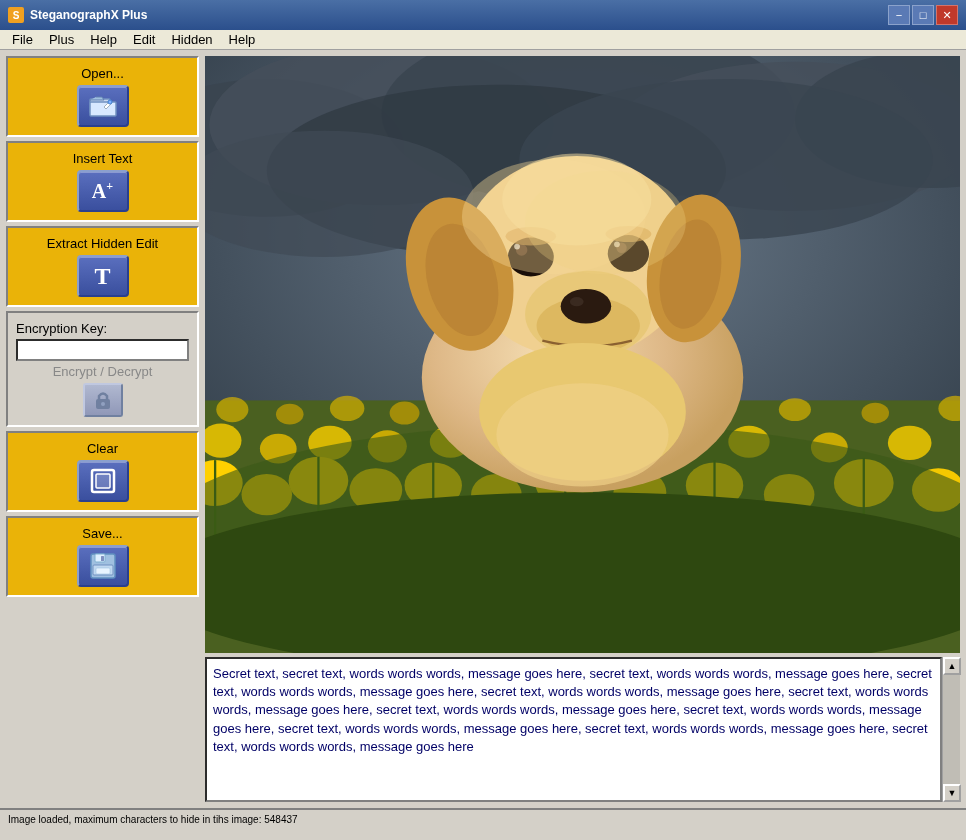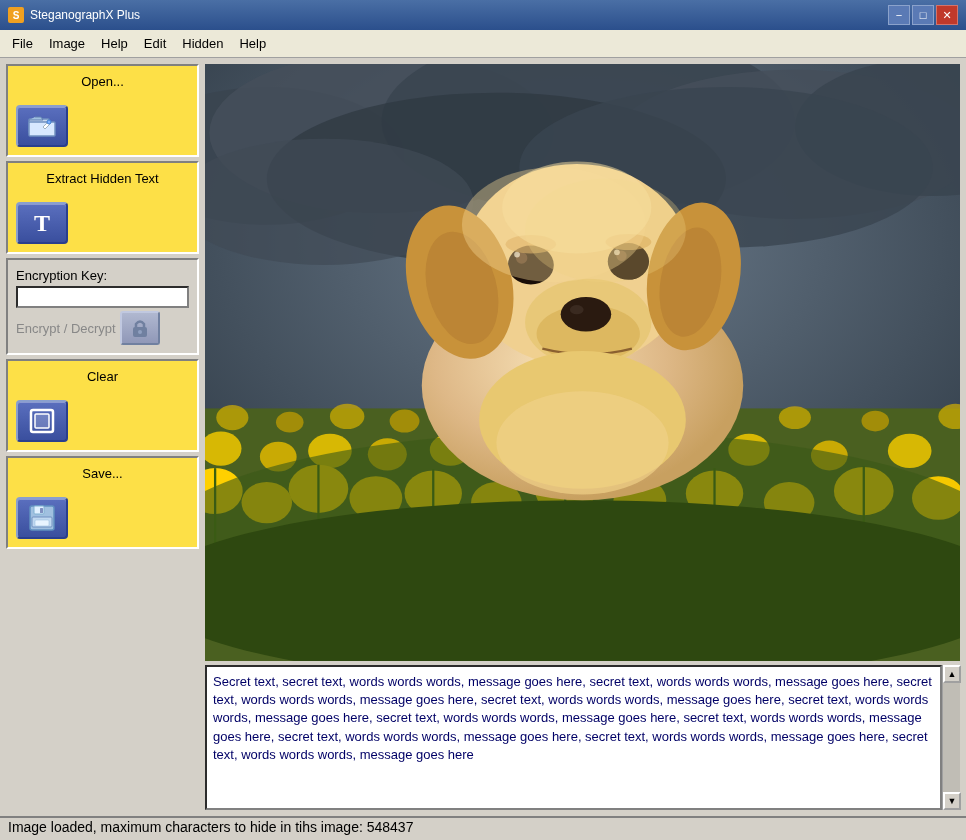--- a/index.html
+++ b/index.html
@@ -35,21 +35,21 @@
       border-radius: 2px;
       display: flex;
       align-items: center;
       justify-content: center;
       font-size: 10px;
       font-weight: bold;
       color: white;
     }
     .title-text {
       font-size: 12px;
-      font-weight: normal;
+      font-weight: bold;
     }
     .title-controls {
       display: flex;
       gap: 2px;
     }
     .title-btn {
       width: 22px;
       height: 20px;
       border: 1px solid rgba(255,255,255,0.3);
       background: #5a7ab5;
@@ -62,21 +62,21 @@
     }
     .title-btn.close-btn {
       background: #c0392b;
     }
 
     
     .menu-bar {
       background: #ece9d8;
       border-bottom: 1px solid #a0a0a0;
       display: flex;
-      height: 28px;
+      height: 20px;
       align-items: center;
       padding: 0 4px;
     }
     .menu-item {
       padding: 2px 8px;
       cursor: pointer;
       font-size: 13px;
       color: #000;
     }
 
@@ -92,30 +92,31 @@
     
     .sidebar {
       width: 193px;
       min-width: 193px;
       display: flex;
       flex-direction: column;
       gap: 4px;
     }
 
     .tool-btn-container {
-      background: #fde047;
+      background: #eab308;
       border: 2px solid #a0a0a0;
       border-top-color: #808080;
       border-left-color: #808080;
       border-right-color: #ffffff;
       border-bottom-color: #ffffff;
       padding: 8px;
       display: flex;
       flex-direction: column;
-      gap: 16px;
+      align-items: center;
+      gap: 4px;
       cursor: pointer;
     }
 
     .tool-label {
       font-size: 13px;
       color: #000;
       text-align: center;
     }
 
     .big-btn {
@@ -155,21 +156,21 @@
     .enc-input {
       width: 100%;
       height: 22px;
       background: white;
       border: 2px inset #808080;
       padding: 2px 4px;
       font-size: 12px;
     }
     .enc-btn-container {
       display: flex;
-      flex-direction: row;
+      flex-direction: column;
       align-items: center;
       gap: 4px;
     }
     .enc-btn-label {
       font-size: 13px;
       color: #888;
       text-align: center;
     }
     .small-btn {
       width: 40px;
@@ -246,21 +247,21 @@
       background: #c0bdb5;
     }
 
     
     .status-bar {
       height: 20px;
       background: #d4d0c8;
       border-top: 2px solid #a0a0a0;
       border-top-color: #808080;
       padding: 4px 8px;
-      font-size: 14px;
+      font-size: 10px;
       color: #000;
       display: flex;
       align-items: center;
     }
 
     
     .dog-svg-container {
       width: 100%;
       height: 100%;
     }
@@ -277,21 +278,21 @@
   </div>
   <div class="title-controls">
     <button class="title-btn">−</button>
     <button class="title-btn">□</button>
     <button class="title-btn close-btn">✕</button>
   </div>
 </div>
 
 <div class="menu-bar">
   <span class="menu-item">File</span>
-  <span class="menu-item">Image</span>
+  <span class="menu-item">Plus</span>
   <span class="menu-item">Help</span>
   <span class="menu-item">Edit</span>
   <span class="menu-item">Hidden</span>
   <span class="menu-item">Help</span>
 </div>
 
 <div class="main-content">
 
   <div class="sidebar">
 
@@ -301,23 +302,29 @@
         <svg width="30" height="30" viewBox="0 0 30 30">
           <rect x="2" y="8" width="20" height="14" rx="1" fill="#c8d8f0" stroke="#7090c0" stroke-width="1.5"></rect>
           <rect x="2" y="11" width="26" height="14" rx="1" fill="#d8e8ff" stroke="#7090c0" stroke-width="1.5"></rect>
           <path d="M8 6 L14 6 L16 9 L2 9" fill="#a0c0e0" stroke="#6080b0" stroke-width="1"></path>
           <path d="M16 16 L22 10 L24 12 L18 18 Z" fill="white" stroke="#a0b0c0" stroke-width="1"></path>
           <circle cx="22" cy="11" r="2" fill="#80b0ff" stroke="#4080d0" stroke-width="1"></circle>
         </svg>
       </div>
     </div>
 
-
     <div class="tool-btn-container">
-      <span class="tool-label">Extract Hidden Text</span>
+      <span class="tool-label">Insert Text</span>
+      <div class="big-btn">
+        <span style="font-size:20px;font-weight:bold;color:white;font-family:serif;">A<sup style="font-size:12px;">+</sup></span>
+      </div>
+    </div>
+
+    <div class="tool-btn-container">
+      <span class="tool-label">Extract Hidden Edit</span>
       <div class="big-btn">
         <span style="font-size:24px;font-weight:bold;color:white;font-family:serif;">T</span>
       </div>
     </div>
 
     <div class="encryption-section">
       <span class="enc-label">Encryption Key:</span>
       <input type="text" class="enc-input" value="" style="">
 
       <div class="enc-btn-container">

